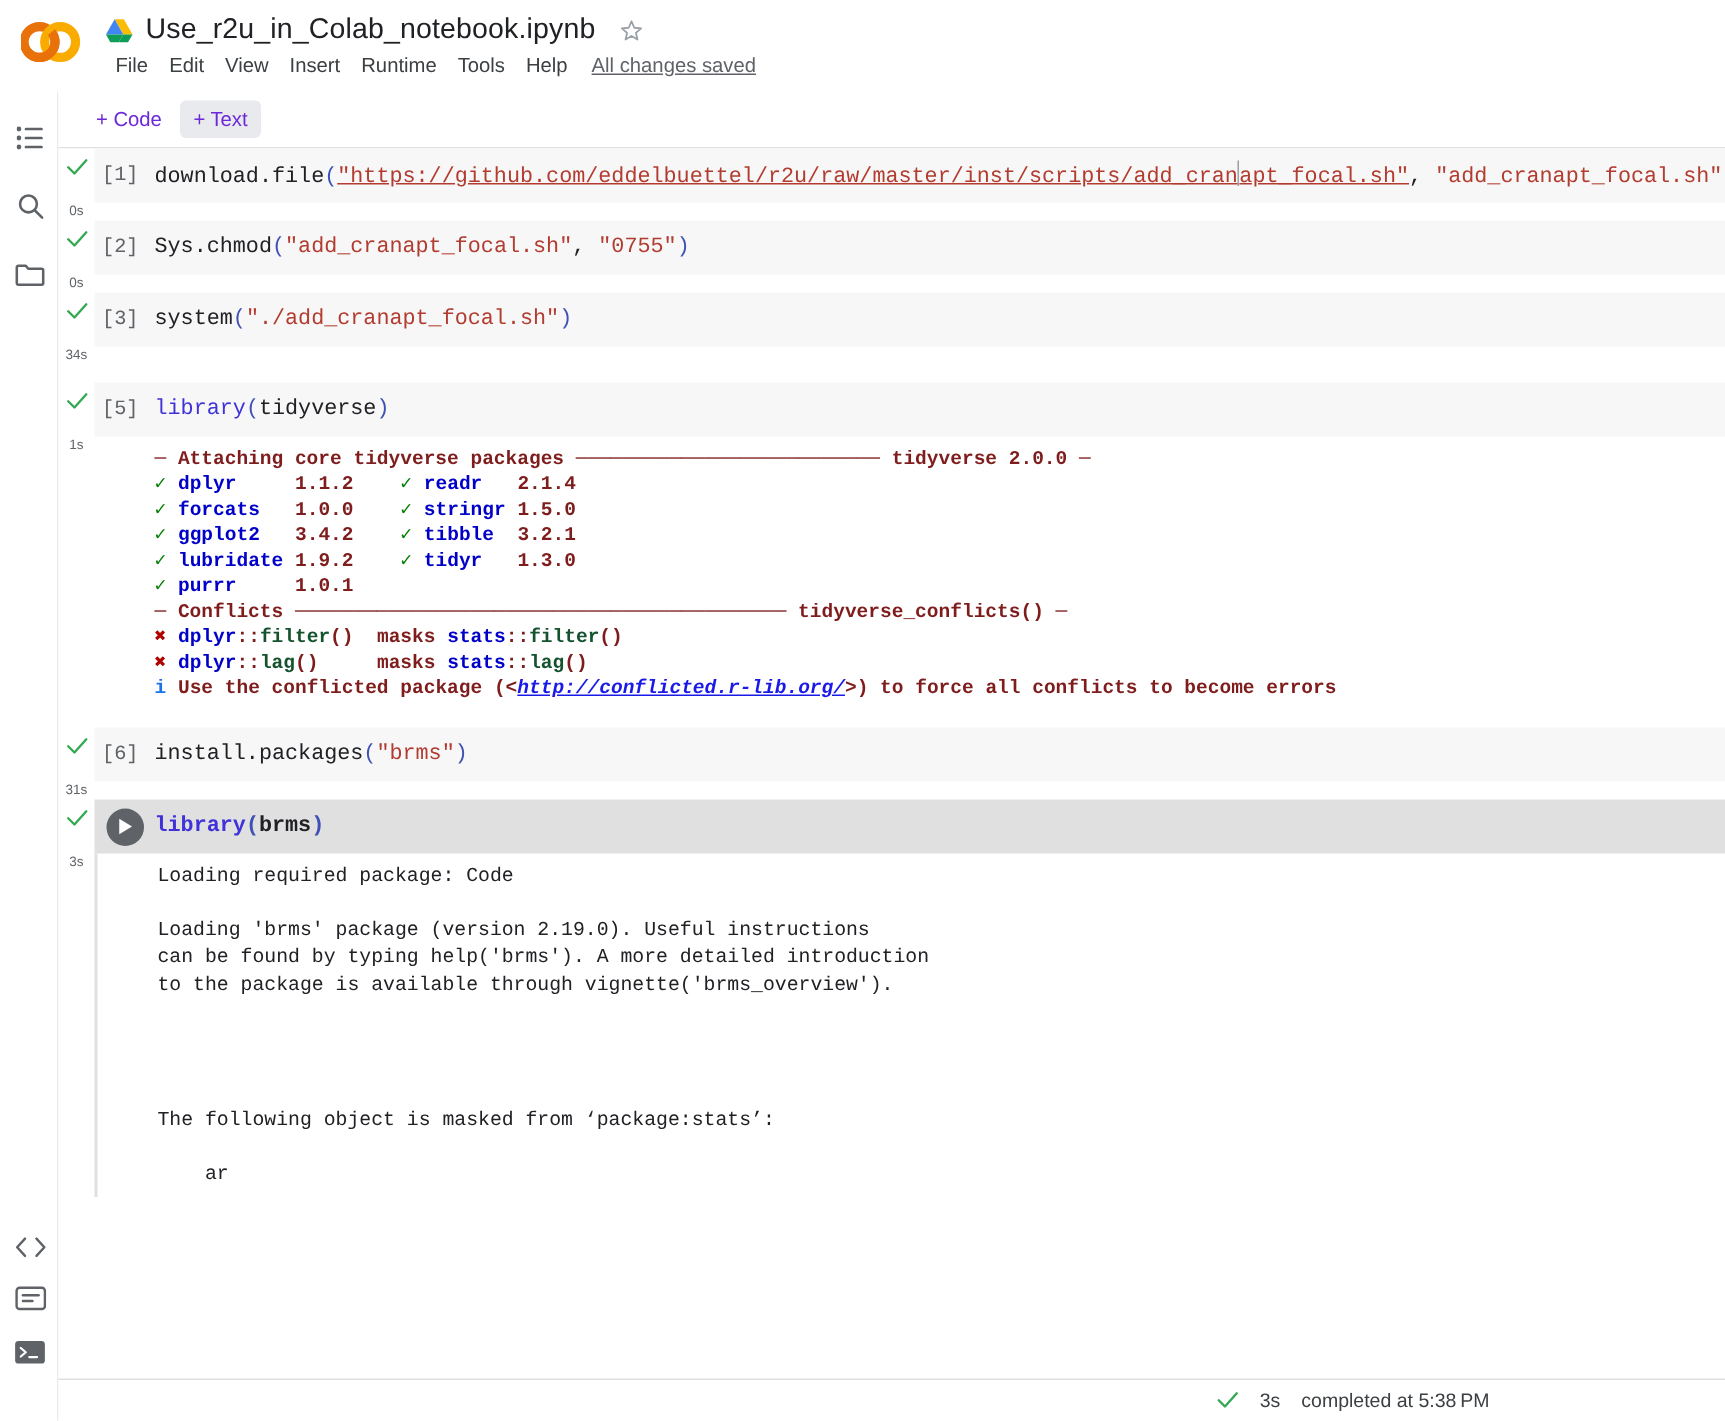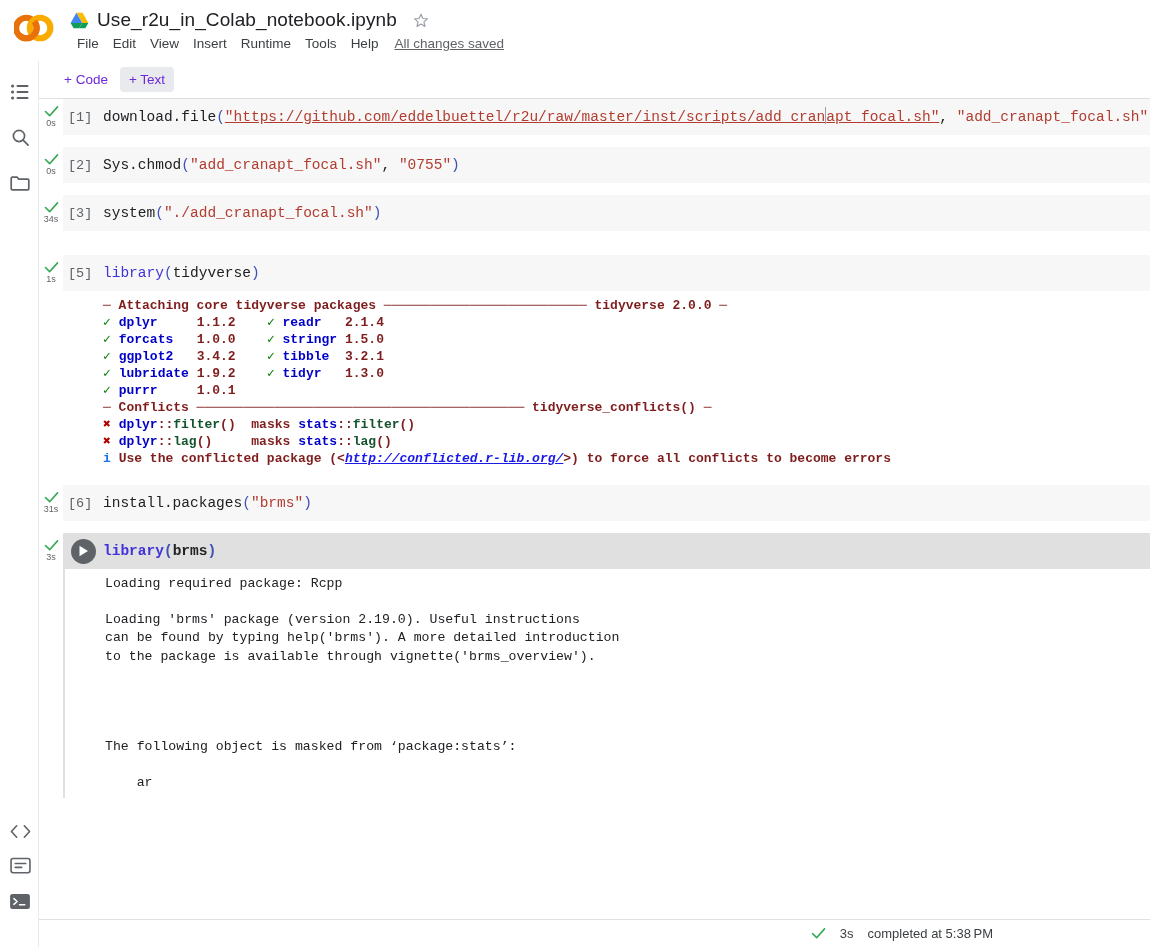--- a/index.html
+++ b/index.html
@@ -88,21 +88,21 @@
 
   .cell { position: relative; width: 100%; }
 
   .gutter {
     position: absolute; left: 0; top: 0; width: 24px;
     display: flex; flex-direction: column; align-items: center;
     color: #34a853;
   }
   .gutter .check { width: 15px; height: 13px; display: block; }
   .gutter .elapsed {
-    font-size: 9px; color: #5f6368; line-height: 1; margin-top: 1px;
+    font-size: 9px; color: #5f6368; line-height: 1; margin-top: 18px;
     font-family: "Liberation Sans", sans-serif;
   }
 
   .code-row {
     position: relative;
     margin-left: 24px;
     background: #f7f7f7;
     min-height: 36px;
     display: flex; align-items: center;
   }
@@ -381,21 +381,21 @@
       <div class="run-btn">
         <span class="run-circle">
           <svg width="11" height="12" viewBox="0 0 11 12" aria-hidden="true">
             <polygon points="1.5,0.8 10,6 1.5,11.2" fill="#ffffff"></polygon>
           </svg>
         </span>
       </div>
       <div class="code-text"><span class="tok-kw">library</span><span class="tok-par">(</span><span>brms</span><span class="tok-par">)</span></div>
     </div>
     <div class="out-area">
-      <div class="out-text">Loading required package: Rcpp</div>
+      <div class="out-text">Loading required package: Code</div>
       <div class="out-text" style="height:18px;"></div>
       <div class="out-text">Loading 'brms' package (version 2.19.0). Useful instructions
 can be found by typing help('brms'). A more detailed introduction
 to the package is available through vignette('brms_overview').</div>
       <div class="out-text" style="height:36px;"></div>
       <div class="out-text" style="height:36px;"></div>
       <div class="out-text">The following object is masked from ‘package:stats’:</div>
       <div class="out-text" style="height:18px;"></div>
       <div class="out-text">    ar</div>
     </div>

